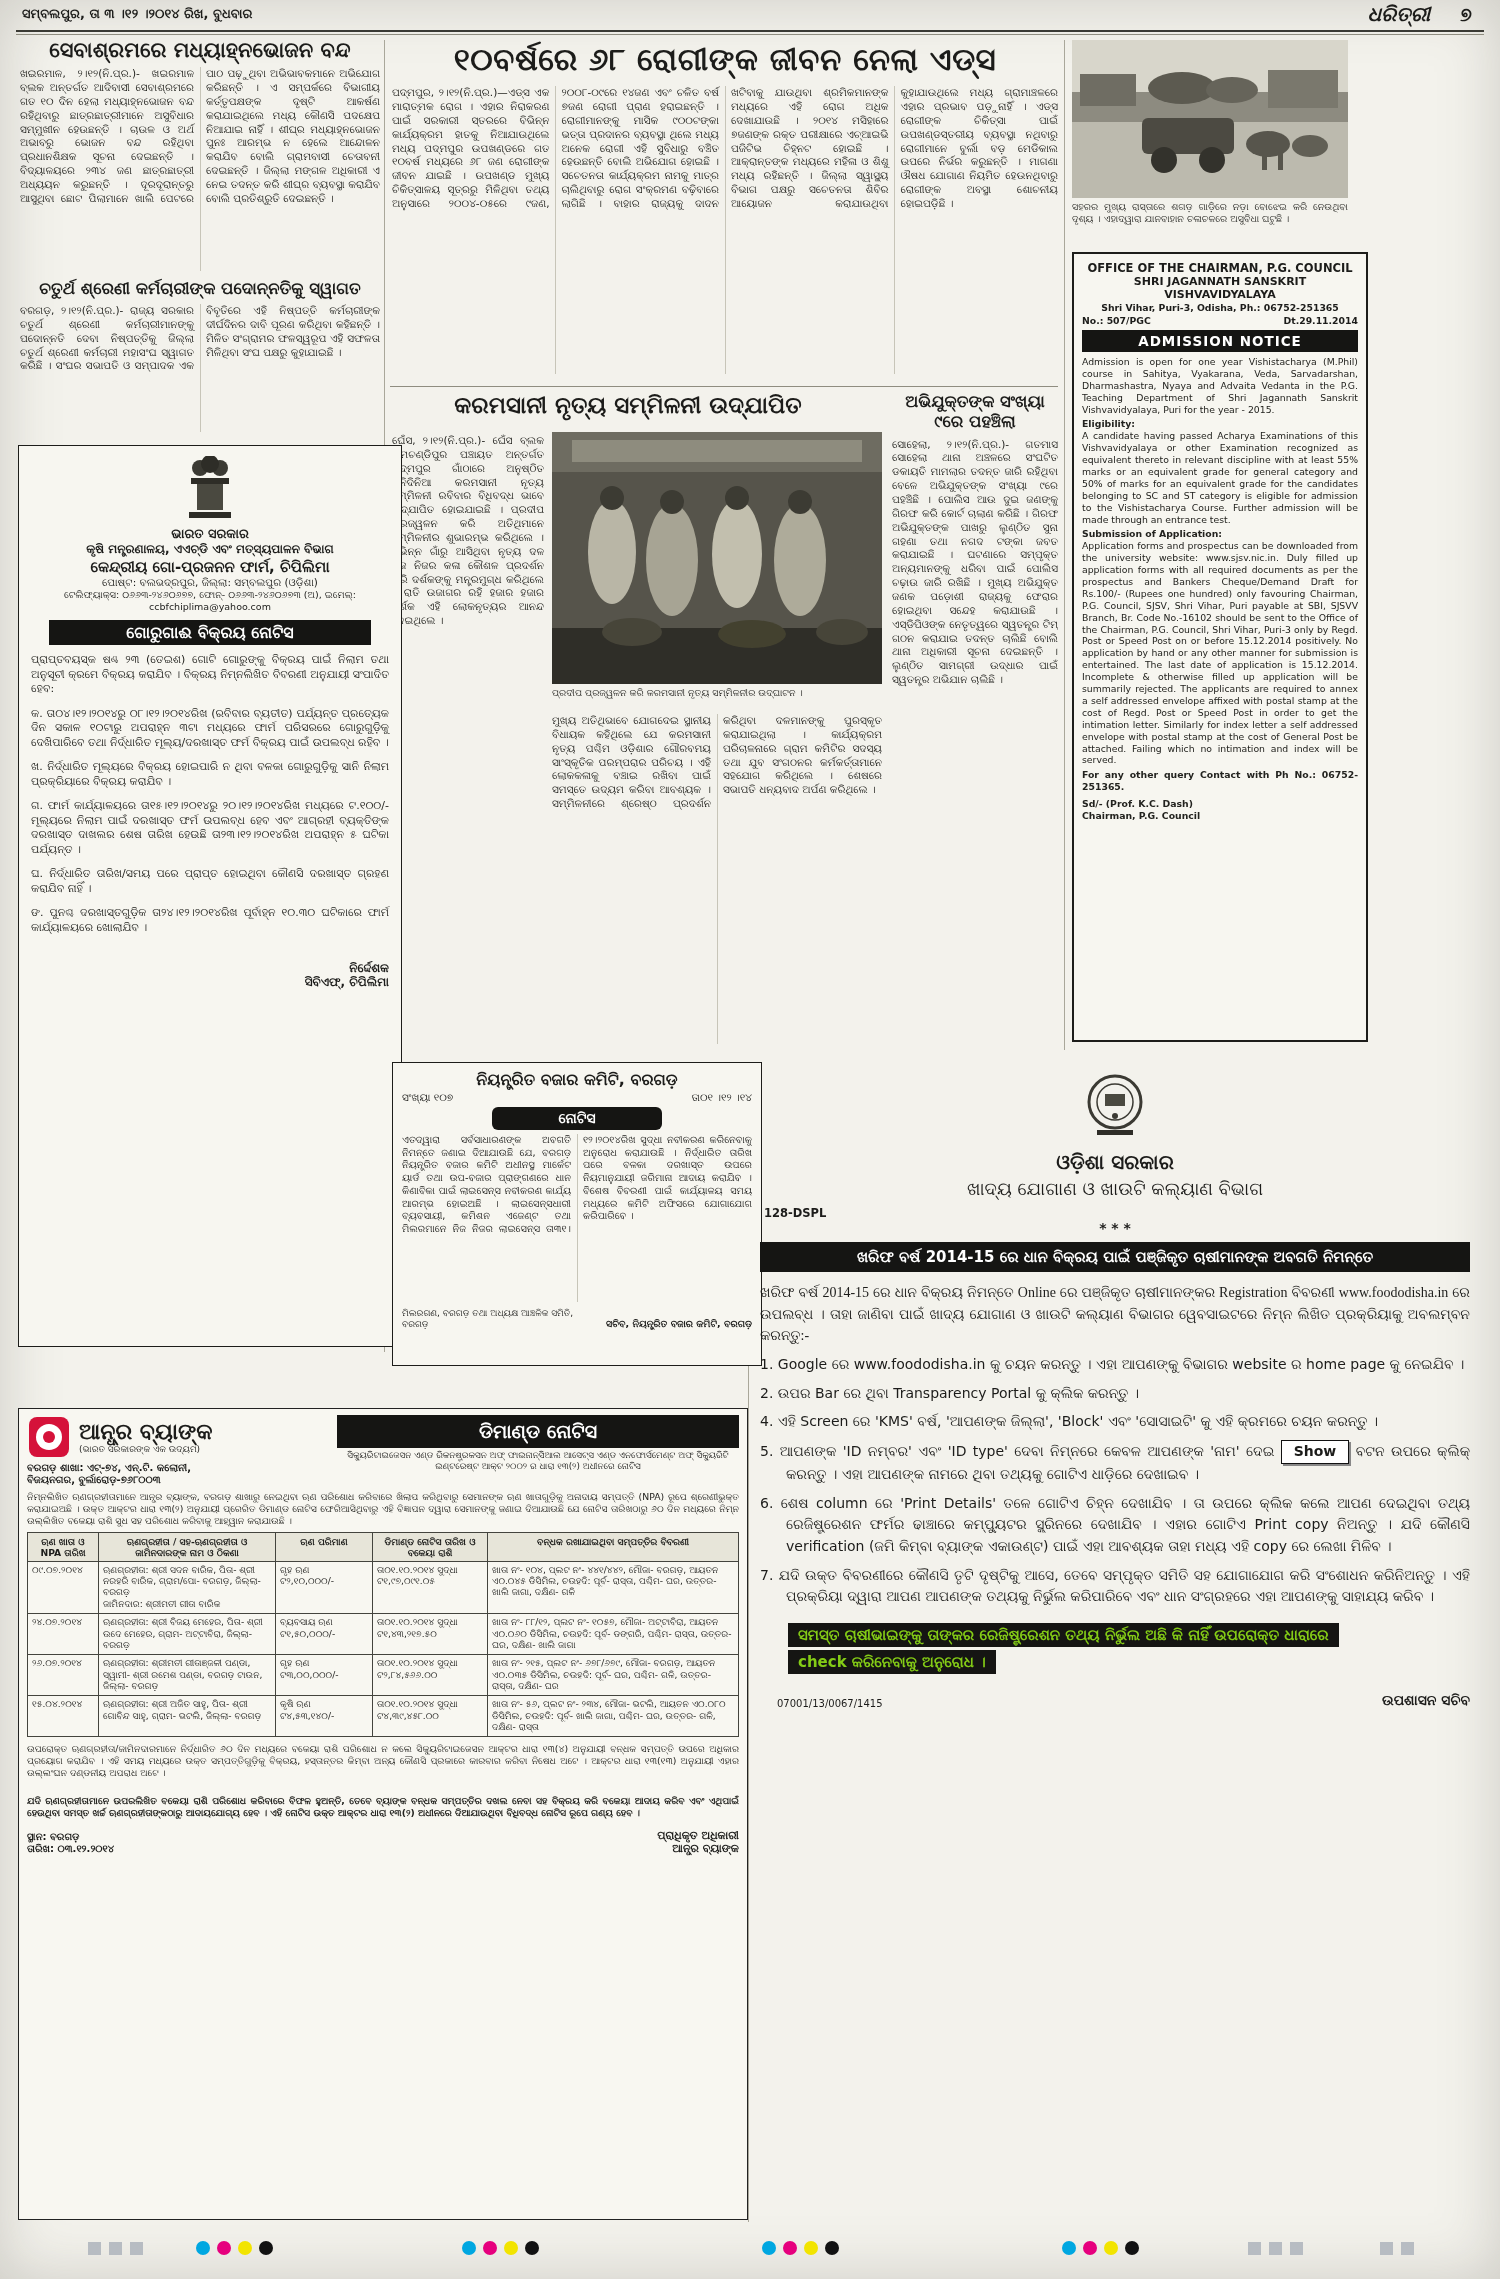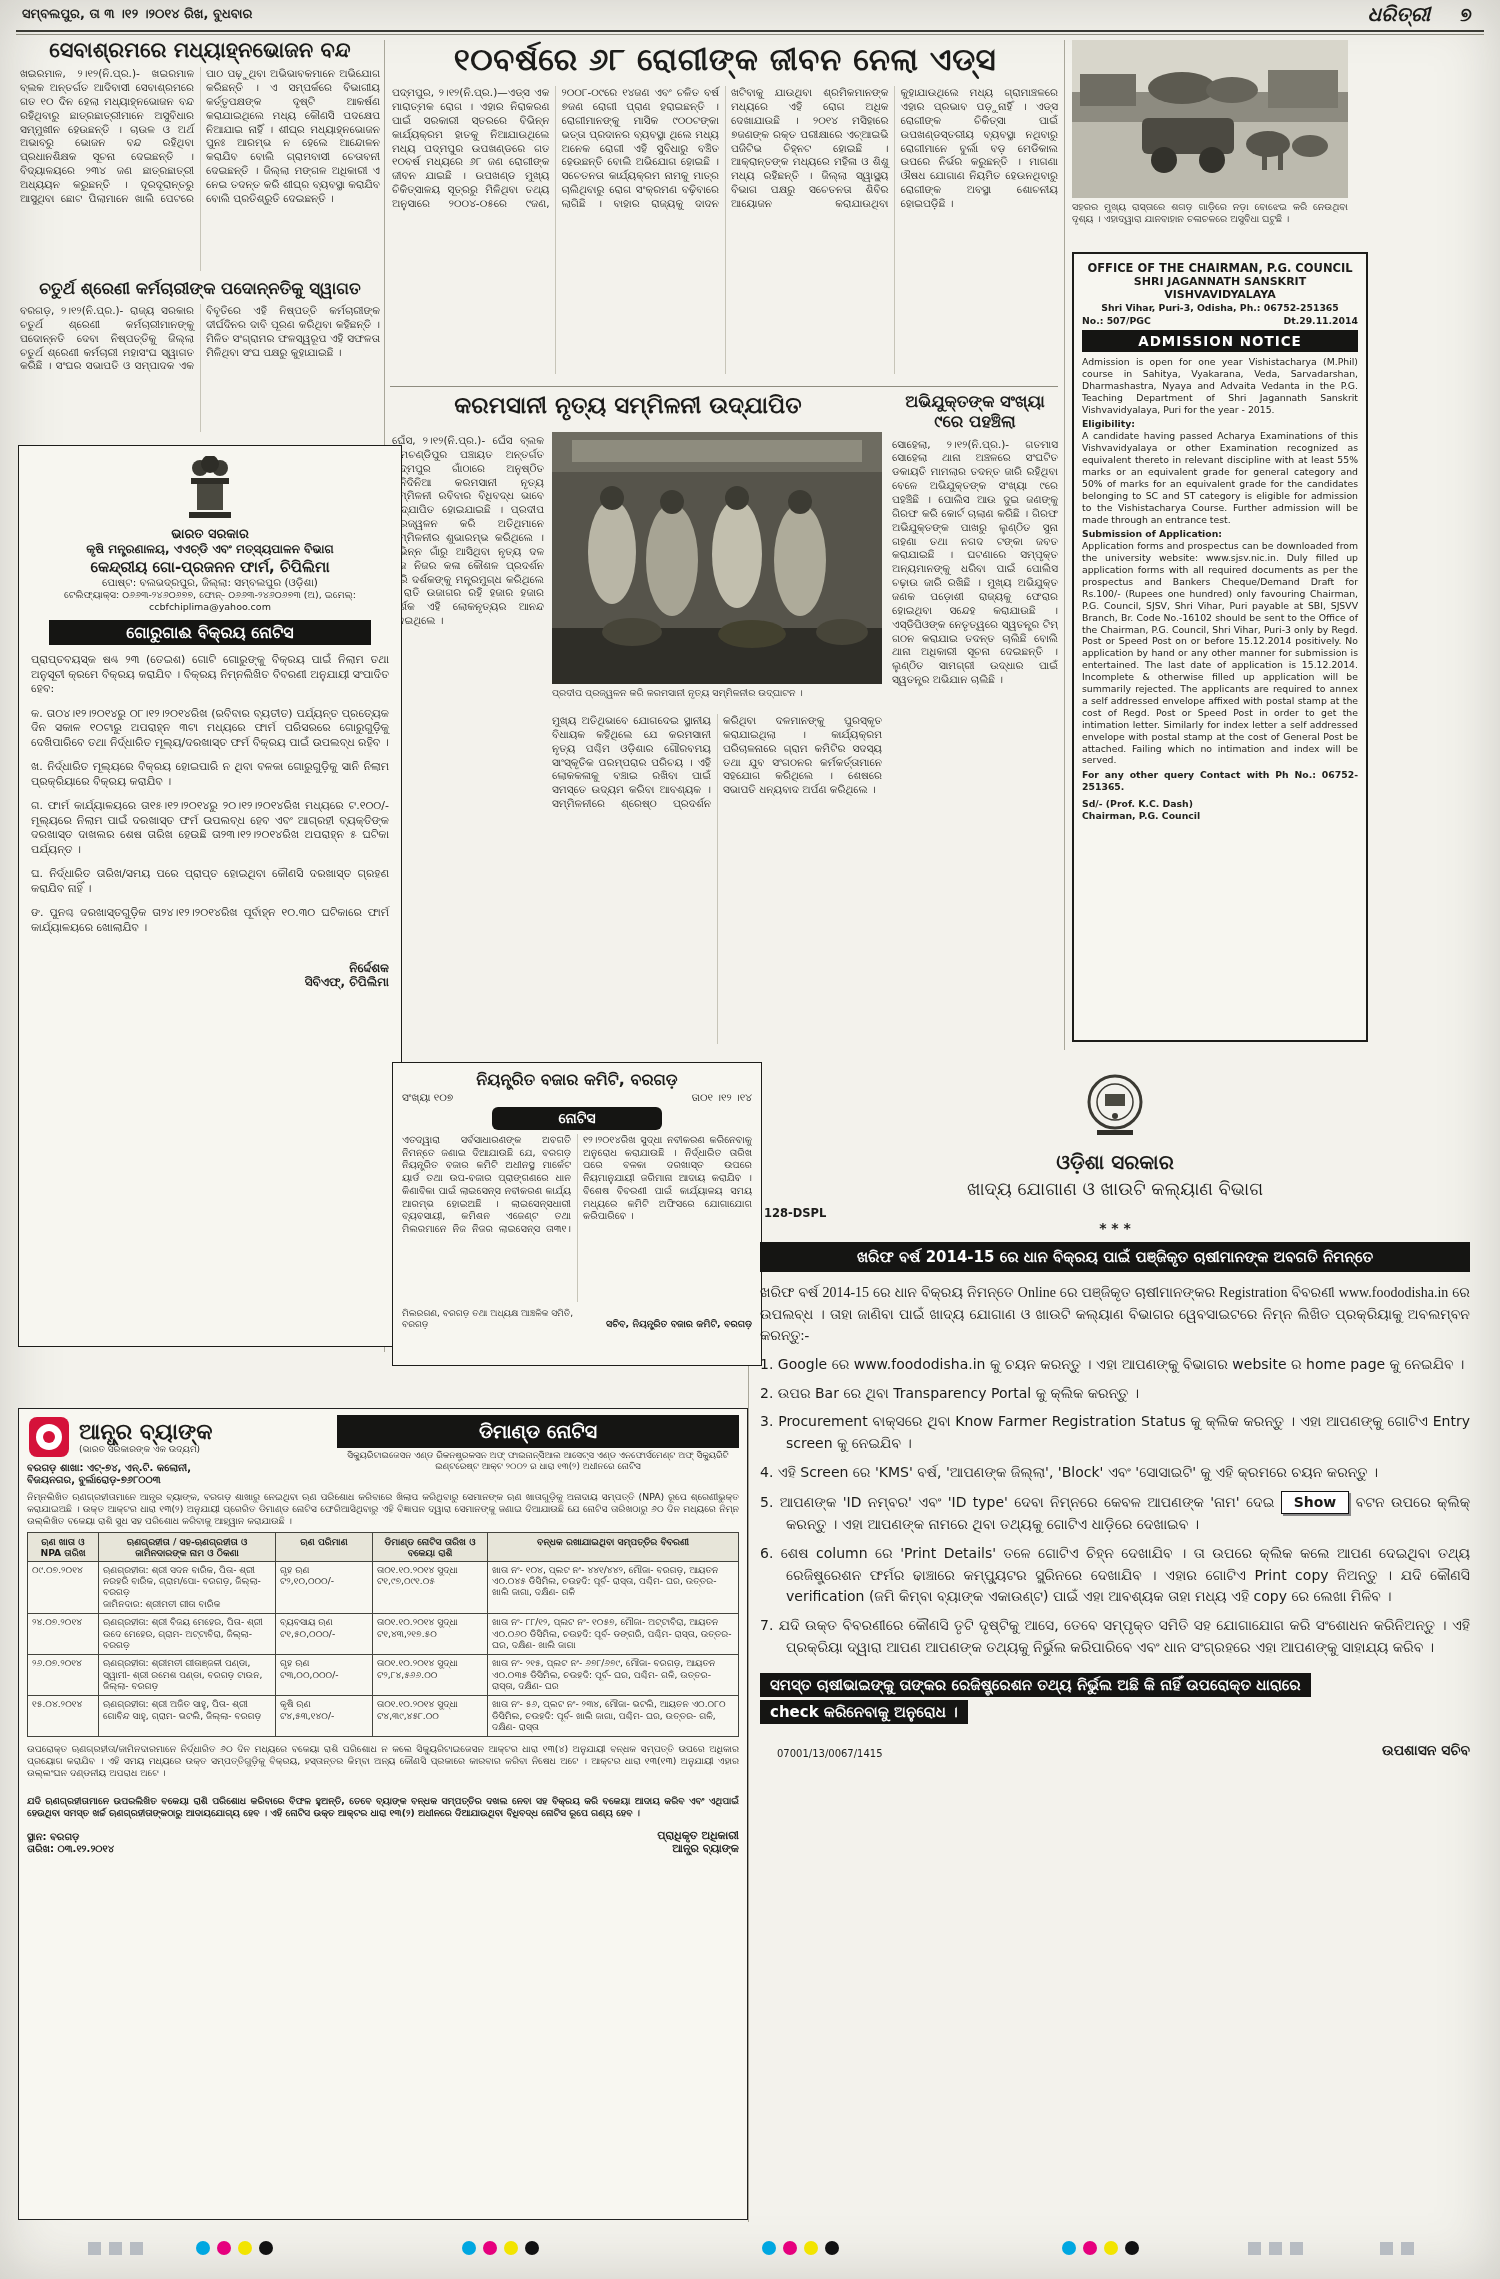--- a/index.html
+++ b/index.html
@@ -29,22 +29,22 @@
   .caption{font-size:9.5px;line-height:1.3;text-align:justify;color:#2a2a26;}
   .invbar{background:#151513;color:#fff;font-weight:bold;text-align:center;padding:3px 4px;}
   table.banktbl{border-collapse:collapse;width:100%;}
   table.banktbl th,table.banktbl td{border:1px solid #44443e;padding:3px 4px;vertical-align:top;}
   table.banktbl th{font-size:9.2px;background:#e7e5d9;line-height:1.2;}
   table.banktbl td{font-size:9.1px;line-height:1.25;text-align:left;}
   .fooditem{font-size:14px;line-height:1.55;text-align:justify;margin:7px 0;
             padding-left:26px;text-indent:-26px;}
   .showbox{display:inline-block;border:1.5px solid #111;background:#fff;
            padding:0 12px;font-weight:bold;text-indent:0;box-shadow:2px 2px 0 #888;}
-  .hl{background:#151513;color:#ffffff;padding:3px 10px;font-weight:bold;font-size:15px;
-      line-height:1.8;-webkit-box-decoration-break:clone;box-decoration-break:clone;}
+  .hl{background:#151513;color:#84cc16;padding:3px 10px;font-weight:bold;font-size:15px;
+      line-height:1.8;-webkit-box-decoration-break:clone;box-decoration-break:clone;margin-left:28px;}
   .dot{display:inline-block;width:14px;height:14px;border-radius:50%;margin-right:7px;}
   .sq{display:inline-block;width:13px;height:13px;margin-right:8px;background:#b7bcc2;}
 </style>
 </head>
 <body>
 
 <div class="page">
 
   <div class="abs b" style="left:22px;top:6px;font-size:13px;">ସମ୍ବଲପୁର, ତା ୩ ।୧୨ ।୨୦୧୪ ରିଖ, ବୁଧବାର</div>
   <div class="abs b i" style="right:70px;top:2px;font-size:20px;">ଧରିତ୍ରୀ</div>
@@ -195,21 +195,20 @@
       </svg>
     </div>
     <div class="b c" style="font-size:20px;margin-top:2px;">ଓଡ଼ିଶା ସରକାର</div>
     <div class="c" style="font-size:18px;margin-top:4px;">ଖାଦ୍ୟ ଯୋଗାଣ ଓ ଖାଉଟି କଲ୍ୟାଣ ବିଭାଗ</div>
     <div class="b" style="font-size:11.5px;margin:6px 0 0 4px;">128-DSPL</div>
     <div class="b c" style="font-size:14px;">* * *</div>
     <div class="invbar" style="font-size:15px;margin-top:6px;padding:6px;">ଖରିଫ ବର୍ଷ 2014-15 ରେ ଧାନ ବିକ୍ରୟ ପାଇଁ ପଞ୍ଜିକୃତ ଚାଷୀମାନଙ୍କ ଅବଗତି ନିମନ୍ତେ</div>
     <div style="font-size:14px;line-height:1.55;text-align:justify;margin-top:10px;font-family:Liberation Serif, serif;">ଖରିଫ ବର୍ଷ 2014-15 ରେ ଧାନ ବିକ୍ରୟ ନିମନ୍ତେ Online ରେ ପଞ୍ଜିକୃତ ଚାଷୀମାନଙ୍କର Registration ବିବରଣୀ www.foododisha.in ରେ ଉପଲବ୍ଧ । ତାହା ଜାଣିବା ପାଇଁ ଖାଦ୍ୟ ଯୋଗାଣ ଓ ଖାଉଟି କଲ୍ୟାଣ ବିଭାଗର ୱେବସାଇଟରେ ନିମ୍ନ ଲିଖିତ ପ୍ରକ୍ରିୟାକୁ ଅବଲମ୍ବନ କରନ୍ତୁ:-</div>
     <div class="fooditem">1.  Google ରେ www.foododisha.in କୁ ଚୟନ କରନ୍ତୁ । ଏହା ଆପଣଙ୍କୁ ବିଭାଗର website ର home page କୁ ନେଇଯିବ ।</div>
     <div class="fooditem">2.  ଉପର Bar ରେ ଥିବା Transparency Portal କୁ କ୍ଲିକ କରନ୍ତୁ ।</div>
-    <div class="fooditem">3.  Procurement ବାକ୍ସରେ ଥିବା Know Farmer Registration Status କୁ କ୍ଲିକ କରନ୍ତୁ । ଏହା ଆପଣଙ୍କୁ ଗୋଟିଏ Entry screen କୁ ନେଇଯିବ ।</div>
     <div class="fooditem">4.  ଏହି Screen ରେ 'KMS' ବର୍ଷ, 'ଆପଣଙ୍କ ଜିଲ୍ଲା', 'Block' ଏବଂ 'ସୋସାଇଟି' କୁ ଏହି କ୍ରମରେ ଚୟନ କରନ୍ତୁ ।</div>
     <div class="fooditem">
       <span>5.  ଆପଣଙ୍କ 'ID ନମ୍ବର' ଏବଂ 'ID type' ଦେବା ନିମ୍ନରେ କେବଳ ଆପଣଙ୍କ 'ନାମ' ଦେଇ</span>
       <span class="showbox">Show</span>
       <span>ବଟନ ଉପରେ କ୍ଲିକ୍ କରନ୍ତୁ । ଏହା ଆପଣଙ୍କ ନାମରେ ଥିବା ତଥ୍ୟକୁ ଗୋଟିଏ ଧାଡ଼ିରେ ଦେଖାଇବ ।</span>
     </div>
     <div class="fooditem">6.  ଶେଷ column ରେ 'Print Details' ତଳେ ଗୋଟିଏ ଚିହ୍ନ ଦେଖାଯିବ । ତା ଉପରେ କ୍ଲିକ କଲେ ଆପଣ ଦେଇଥିବା ତଥ୍ୟ ରେଜିଷ୍ଟ୍ରେଶନ ଫର୍ମର ଢାଞ୍ଚାରେ କମ୍ପ୍ୟୁଟର ସ୍କ୍ରିନରେ ଦେଖାଯିବ । ଏହାର ଗୋଟିଏ Print copy ନିଅନ୍ତୁ । ଯଦି କୌଣସି verification (ଜମି କିମ୍ବା ବ୍ୟାଙ୍କ ଏକାଉଣ୍ଟ) ପାଇଁ ଏହା ଆବଶ୍ୟକ ତାହା ମଧ୍ୟ ଏହି copy ରେ ଲେଖା ମିଳିବ ।</div>
     <div class="fooditem">7.  ଯଦି ଉକ୍ତ ବିବରଣୀରେ କୌଣସି ତୃଟି ଦୃଷ୍ଟିକୁ ଆସେ, ତେବେ ସମ୍ପୃକ୍ତ ସମିତି ସହ ଯୋଗାଯୋଗ କରି ସଂଶୋଧନ କରିନିଅନ୍ତୁ । ଏହି ପ୍ରକ୍ରିୟା ଦ୍ୱାରା ଆପଣ ଆପଣଙ୍କ ତଥ୍ୟକୁ ନିର୍ଭୁଲ କରିପାରିବେ ଏବଂ ଧାନ ସଂଗ୍ରହରେ ଏହା ଆପଣଙ୍କୁ ସାହାଯ୍ୟ କରିବ ।</div>
     <div style="margin-top:14px;">
       <span class="hl">ସମସ୍ତ ଚାଷୀଭାଇଙ୍କୁ ତାଙ୍କର ରେଜିଷ୍ଟ୍ରେଶନ ତଥ୍ୟ ନିର୍ଭୁଲ ଅଛି କି ନାହିଁ ଉପରୋକ୍ତ ଧାରାରେ</span><br>

